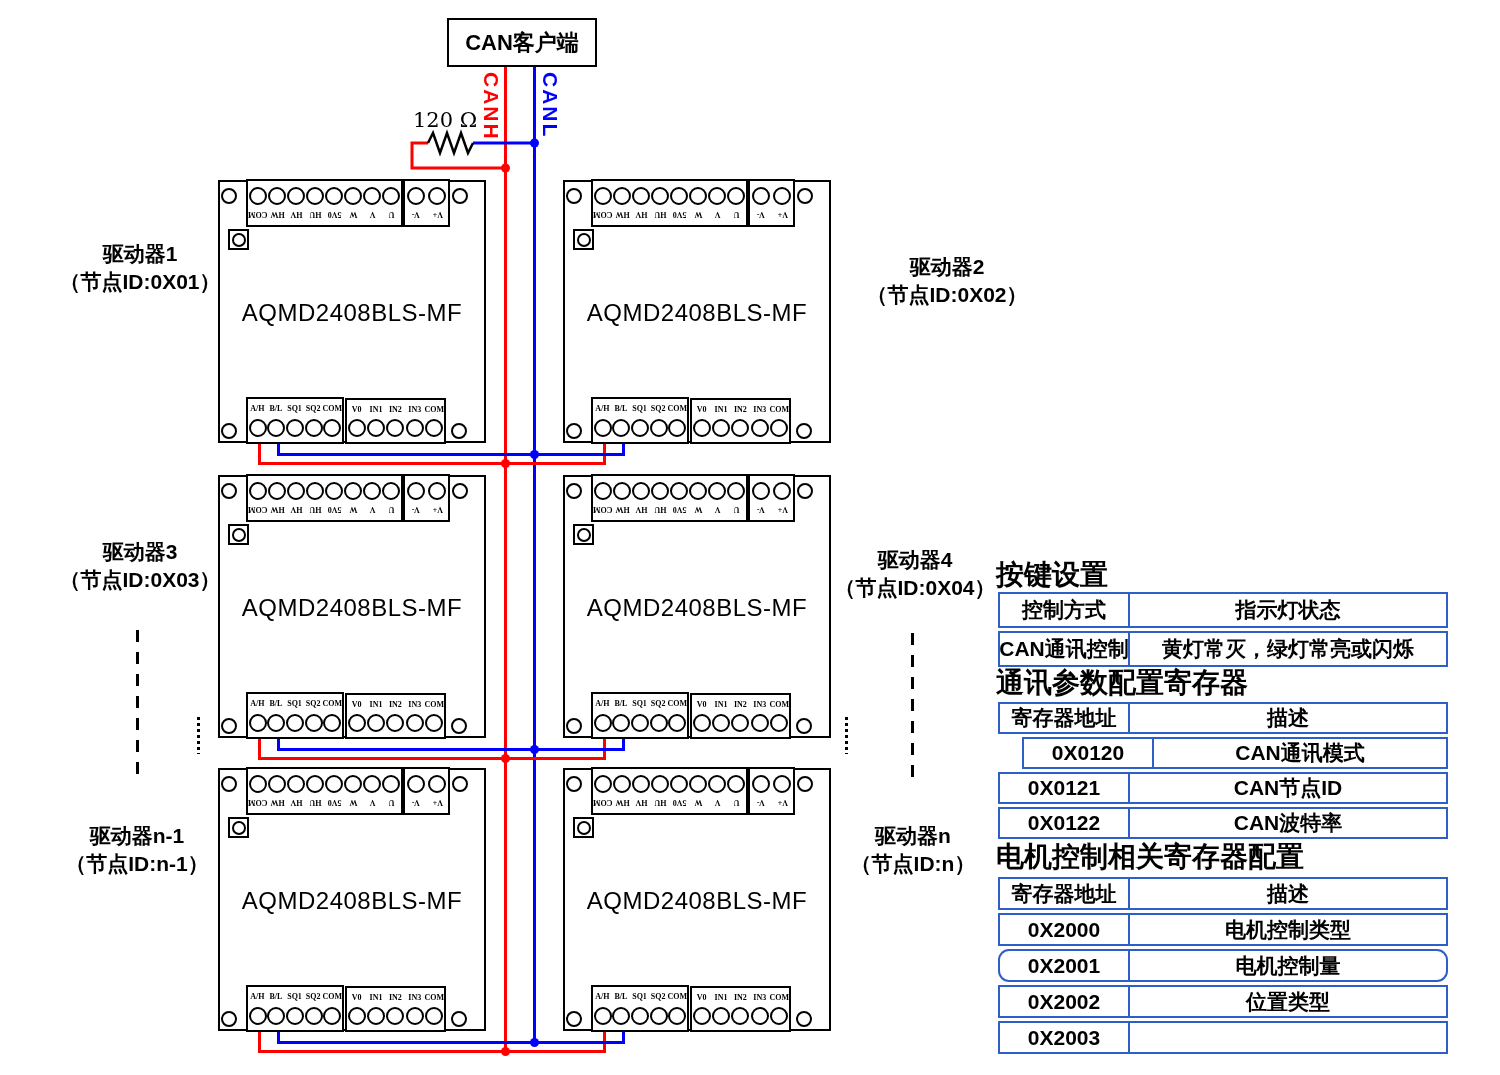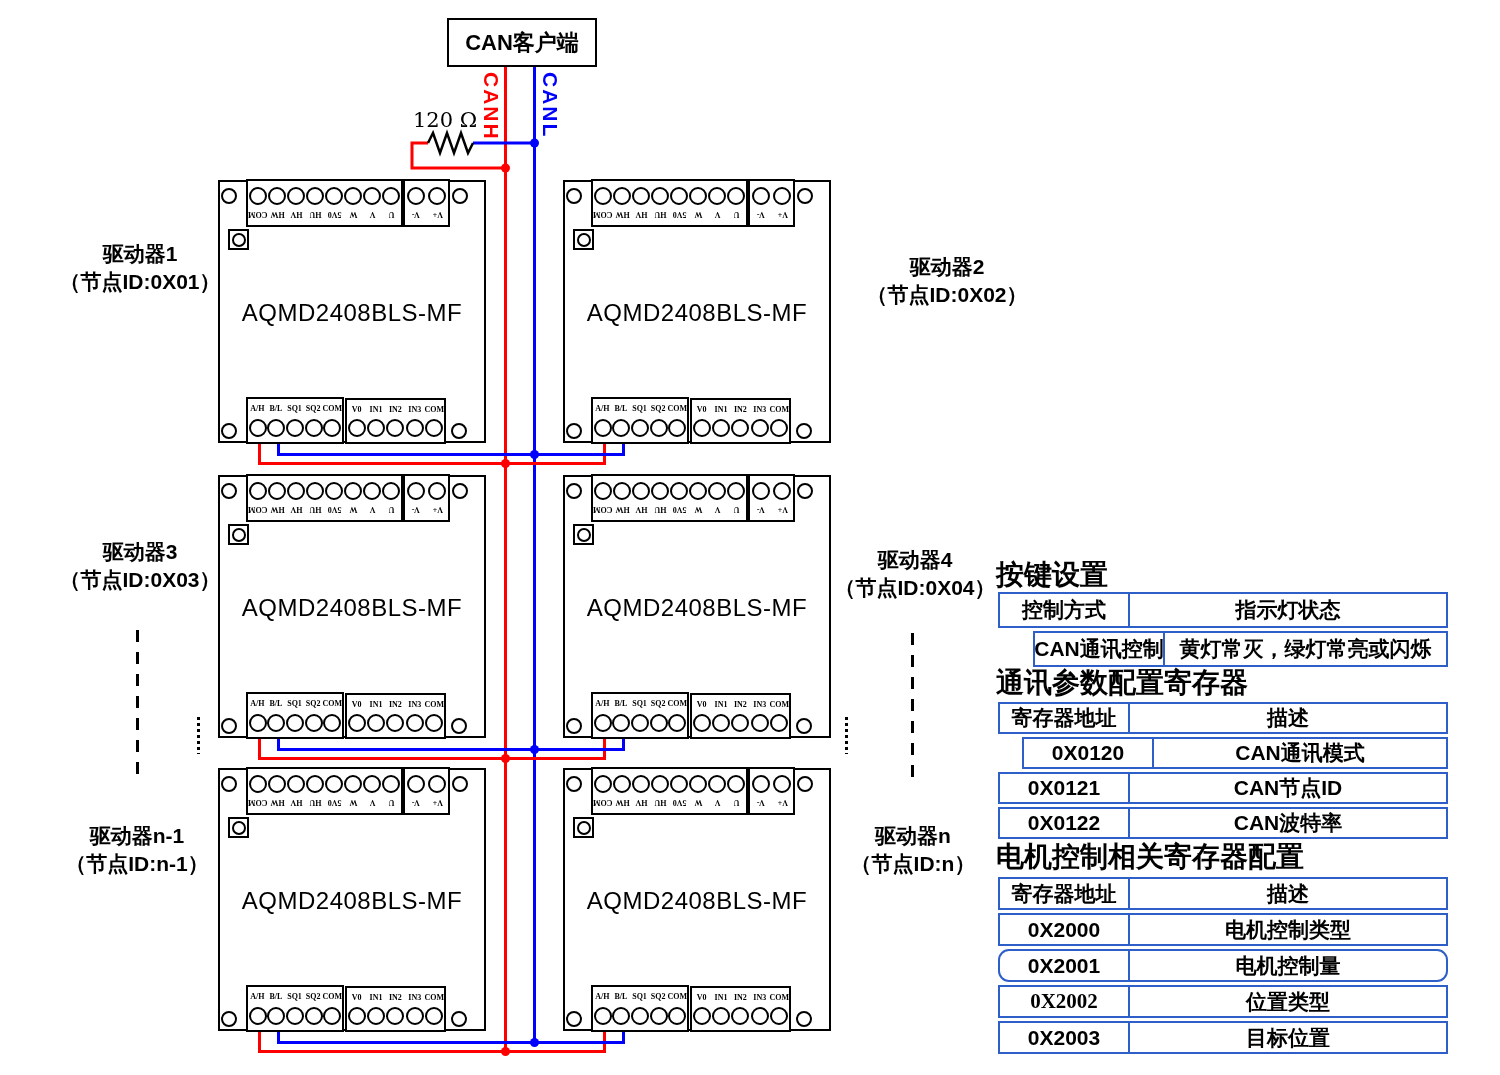--- a/index.html
+++ b/index.html
@@ -575,21 +575,21 @@
   <div class="dashline" style="left:911px;top:633px;height:152px;"></div>
   <div class="dotline" style="left:197px;top:717px;height:37px;"></div>
   <div class="dotline" style="left:845px;top:717px;height:37px;"></div>
 
   <div class="sec-title" style="left:996px;top:556px;">按键设置</div>
   <div class="reg-table" id="rtable-0" style="top:592px;">
       <div class="trow" style="height: 32px;">
         <div class="tc tc1">控制方式</div>
         <div class="tc tc2">指示灯状态</div>
       </div>
-      <div class="trow" style="height: 32px; margin-left: 35px;">
+      <div class="trow" style="height: 32px;">
         <div class="tc tc1">CAN通讯控制</div>
         <div class="tc tc2">黄灯常灭，绿灯常亮或闪烁</div>
       </div>
     </div>
 
   <div class="sec-title" style="left:996px;top:664px;">通讯参数配置寄存器</div>
   <div class="reg-table" id="rtable-1" style="top:702px;">
       <div class="trow" style="height: 28px;">
         <div class="tc tc1">寄存器地址</div>
         <div class="tc tc2">描述</div>
@@ -615,23 +615,22 @@
         <div class="tc tc2">描述</div>
       </div>
       <div class="trow" style="height: 29px;">
         <div class="tc tc1">0X2000</div>
         <div class="tc tc2">电机控制类型</div>
       </div>
       <div class="trow" style="height: 29px; border-radius: 11px;">
         <div class="tc tc1">0X2001</div>
         <div class="tc tc2">电机控制量</div>
       </div>
-      <div class="trow" style="height: 29px; font-family: Liberation Serif, serif;">
+      <div class="trow" style="height: 29px;">
         <div class="tc tc1">0X2002</div>
         <div class="tc tc2">位置类型</div>
       </div>
       <div class="trow" style="height: 29px;">
         <div class="tc tc1">0X2003</div>
-        <div class="tc tc2">目标位置</div>
       </div>
     </div>
 
 </div>
 
 </body></html>

